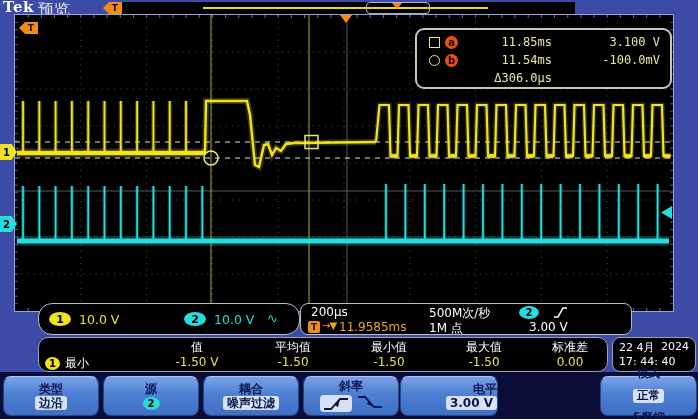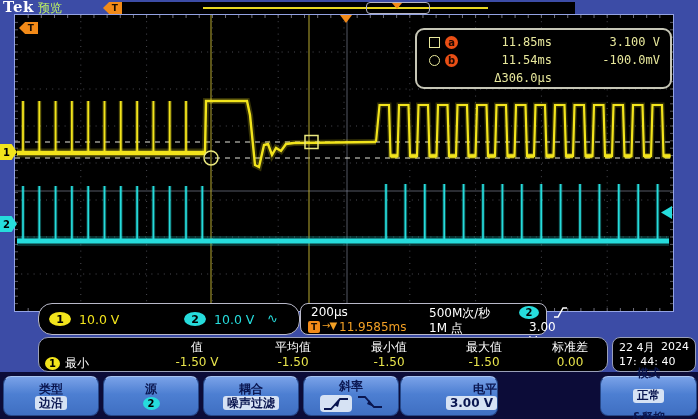--- a/index.html
+++ b/index.html
@@ -1,20 +1,20 @@
 <!DOCTYPE html>
 <html><head>
 <meta charset="utf-8">
 <style>
   html,body{margin:0;padding:0;background:#222;}
   .screen{position:relative;width:698px;height:419px;background:#3c4ca6;font-family:"DejaVu Sans",sans-serif;overflow:hidden;}
 
   
   .brand{position:absolute;left:3px;top:-2px;color:#fff;font:bold 15px "DejaVu Serif",serif;letter-spacing:0.5px;}
-  .modelabel{position:absolute;left:38px;top:0px;color:#bef264;font-size:12px;}
+  .modelabel{position:absolute;left:38px;top:0px;color:#e5e5e5;font-size:16px;}
   .recordbar{position:absolute;left:116px;top:2px;width:459px;height:12px;background:#000;}
   .rec-line{position:absolute;left:87px;top:5px;width:285px;height:2px;background:#e8d820;}
   .rec-window{position:absolute;left:250px;top:0px;width:62px;height:10px;border:1px solid #b4b4c4;border-radius:4px;}
   .rec-tri{position:absolute;left:276px;top:1px;width:0;height:0;border-left:5px solid transparent;border-right:5px solid transparent;border-top:6px solid #f28a18;}
   .tflag{width:19px;height:12px;background:#f28a18;clip-path:polygon(0 50%,32% 0,100% 0,100% 100%,32% 100%);color:#1a0d00;font:bold 9px "DejaVu Sans",sans-serif;line-height:12px;text-align:right;padding-right:4px;box-sizing:border-box;}
   .tflag.in-bar{position:absolute;left:-13px;top:0;}
   .tflag.in-grat{position:absolute;left:4px;top:7px;}
 
   
   .graticule{position:absolute;left:14px;top:14px;width:658px;height:296px;background:#000;border:1px solid #94a3e4;}
@@ -36,21 +36,21 @@
 
   
   .chanbar{position:absolute;left:38px;top:303px;width:262px;height:32px;background:#000;border:1px solid #b9b9c9;border-radius:14px;box-sizing:border-box;}
   .badge-ch{position:absolute;width:22px;height:14px;border-radius:50%;color:#000;font:bold 11px "DejaVu Sans",sans-serif;display:flex;align-items:center;justify-content:center;top:8px;}
   .badge-ch.y{left:10px;background:#f2e41c;}
   .badge-ch.c{left:145px;background:#26dcdc;}
   .scale1{position:absolute;left:40px;top:8px;color:#f2e41c;font-size:12.5px;}
   .scale2{position:absolute;left:175px;top:8px;color:#26dcdc;font-size:12.5px;}
   .coup2{position:absolute;left:228px;top:7px;color:#26dcdc;font-size:13px;}
 
-  .statusbox{position:absolute;left:300px;top:303px;width:247px;height:32px;background:#000;border:1px solid #b9b9c9;border-radius:8px;color:#fff;font-size:12px;box-sizing:border-box;}
+  .statusbox{position:absolute;left:300px;top:303px;width:332px;height:32px;background:#000;border:1px solid #b9b9c9;border-radius:8px;color:#fff;font-size:12px;box-sizing:border-box;}
   .sb-scale{position:absolute;left:10px;top:1px;}
   .sb-rate{position:absolute;left:128px;top:1px;}
   .sb-src{position:absolute;left:218px;top:2px;width:20px;height:13px;border-radius:50%;background:#26dcdc;color:#000;font:bold 10px "DejaVu Sans",sans-serif;display:flex;align-items:center;justify-content:center;}
   .sb-slope{position:absolute;left:252px;top:2px;}
   .sb-tbadge{position:absolute;left:7px;top:17px;width:12px;height:12px;background:#f28a18;border-radius:2px;color:#1a0d00;font:bold 9px "DejaVu Sans",sans-serif;display:flex;align-items:center;justify-content:center;}
   .sb-delayarrow{position:absolute;left:21px;top:16px;color:#f2a025;font-size:10px;letter-spacing:-1px;}
   .sb-delay{position:absolute;left:38px;top:16px;color:#f2a025;text-align:center;}
   .sb-points{position:absolute;left:128px;top:16px;}
   .sb-level{position:absolute;left:228px;top:16px;}
 

